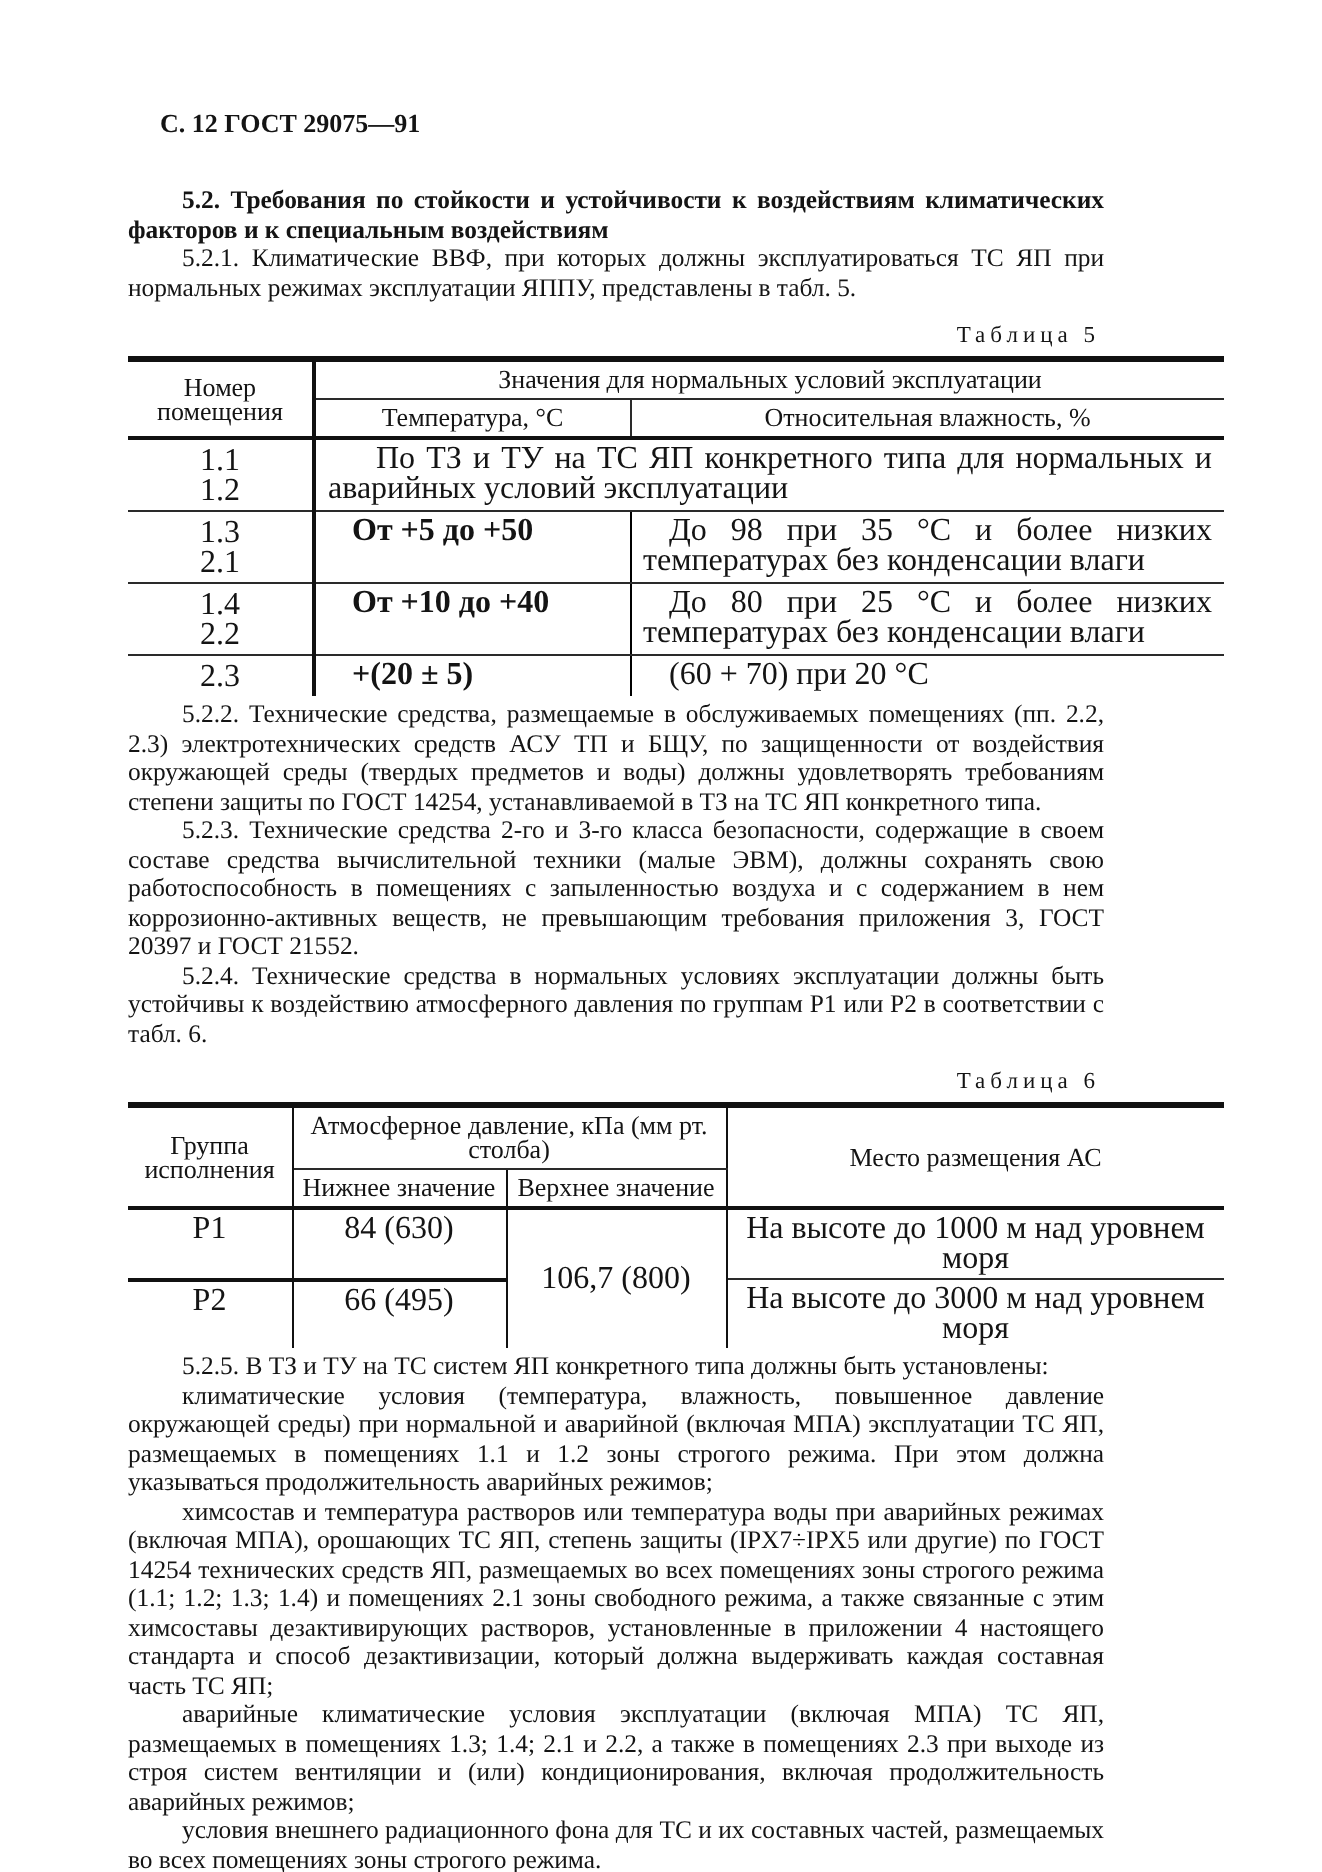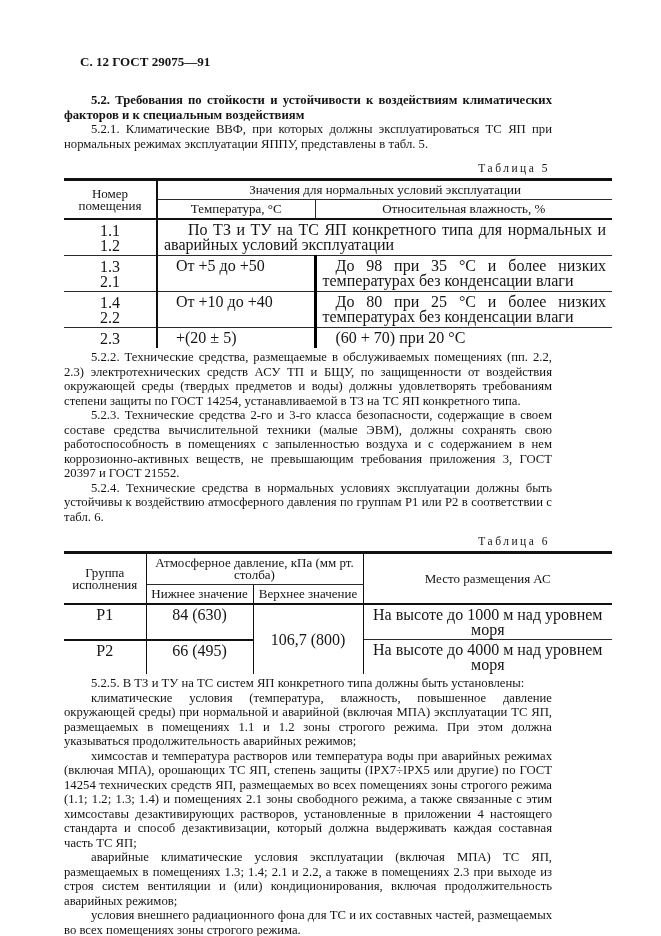--- a/index.html
+++ b/index.html
@@ -60,21 +60,21 @@
   }
   table.gost tbody td { border-bottom: 1px solid #2a2a2a; }
   table.gost tbody tr:last-child td { border-bottom: none; }
   
   .t5 .w-room { width: 93px; }
   .t5 .w-temp { width: 158px; }
   .t5 .b-room { border-right: 2px solid #111; }
   .t5 th.sub-temp { border-right: 1px solid #2a2a2a; }
   .t5 th.span-hdr { border-bottom: 1px solid #2a2a2a; }
   .t5 td.room { text-align: center; padding-top: 3px; }
-  .t5 td.temp { padding-left: 18px; border-right: 3px solid #000000; }
+  .t5 td.temp { padding-left: 18px; border-right: 1px solid #000000; font-weight: bold; }
   .t5 td.merged { text-align: justify; text-indent: 24px; }
   .t5 td.hum { text-align: justify; text-indent: 13px; }
   
   .t6 .w-grp { width: 82px; }
   .t6 .w-low { width: 107px; }
   .t6 .w-up  { width: 110px; }
   .t6 .b-grp { border-right: 1.5px solid #111; }
   .t6 th.sub-low { border-right: 1.5px solid #111; }
   .t6 th.span-hdr { border-bottom: 1px solid #2a2a2a; }
   .t6 th.b-up-right, .t6 td.b-up-right { border-right: 1.5px solid #111; }
@@ -177,21 +177,21 @@
     <tbody>
       <tr class="r1">
         <td class="b-grp thick">Р1</td>
         <td class="thick">84 (630)</td>
         <td rowspan="2" class="upper">106,7 (800)</td>
         <td class="thin">На высоте до 1000 м над уровнем моря</td>
       </tr>
       <tr>
         <td class="b-grp">Р2</td>
         <td>66 (495)</td>
-        <td>На высоте до 4000 м над уровнем моря</td>
+        <td>На высоте до 3000 м над уровнем моря</td>
       </tr>
     </tbody>
   </table>
 
   <p class="para mt">5.2.5. В ТЗ и ТУ на ТС систем ЯП конкретного типа должны быть установлены:</p>
   <p class="para">климатические условия (температура, влажность, повышенное давление окружающей среды) при нормальной и аварийной (включая МПА) эксплуатации ТС ЯП, размещаемых в помещениях 1.1 и 1.2 зоны строгого режима. При этом должна указываться продолжительность аварийных режимов;</p>
   <p class="para">химсостав и температура растворов или температура воды при аварийных режимах (включая МПА), орошающих ТС ЯП, степень защиты (IPX7÷IPX5 или другие) по ГОСТ 14254 технических средств ЯП, размещаемых во всех помещениях зоны строгого режима (1.1; 1.2; 1.3; 1.4) и помещениях 2.1 зоны свободного режима, а также связанные с этим химсоставы дезактивирующих растворов, установленные в приложении 4 настоящего стандарта и способ дезактивизации, который должна выдерживать каждая составная часть ТС ЯП;</p>
   <p class="para">аварийные климатические условия эксплуатации (включая МПА) ТС ЯП, размещаемых в помещениях 1.3; 1.4; 2.1 и 2.2, а также в помещениях 2.3 при выходе из строя систем вентиляции и (или) кондиционирования, включая продолжительность аварийных режимов;</p>
   <p class="para">условия внешнего радиационного фона для ТС и их составных частей, размещаемых во всех помещениях зоны строгого режима.</p>
   <p class="para">5.2.6. Параметры аварийных условий эксплуатации, их продолжительность должны указывать-</p>

